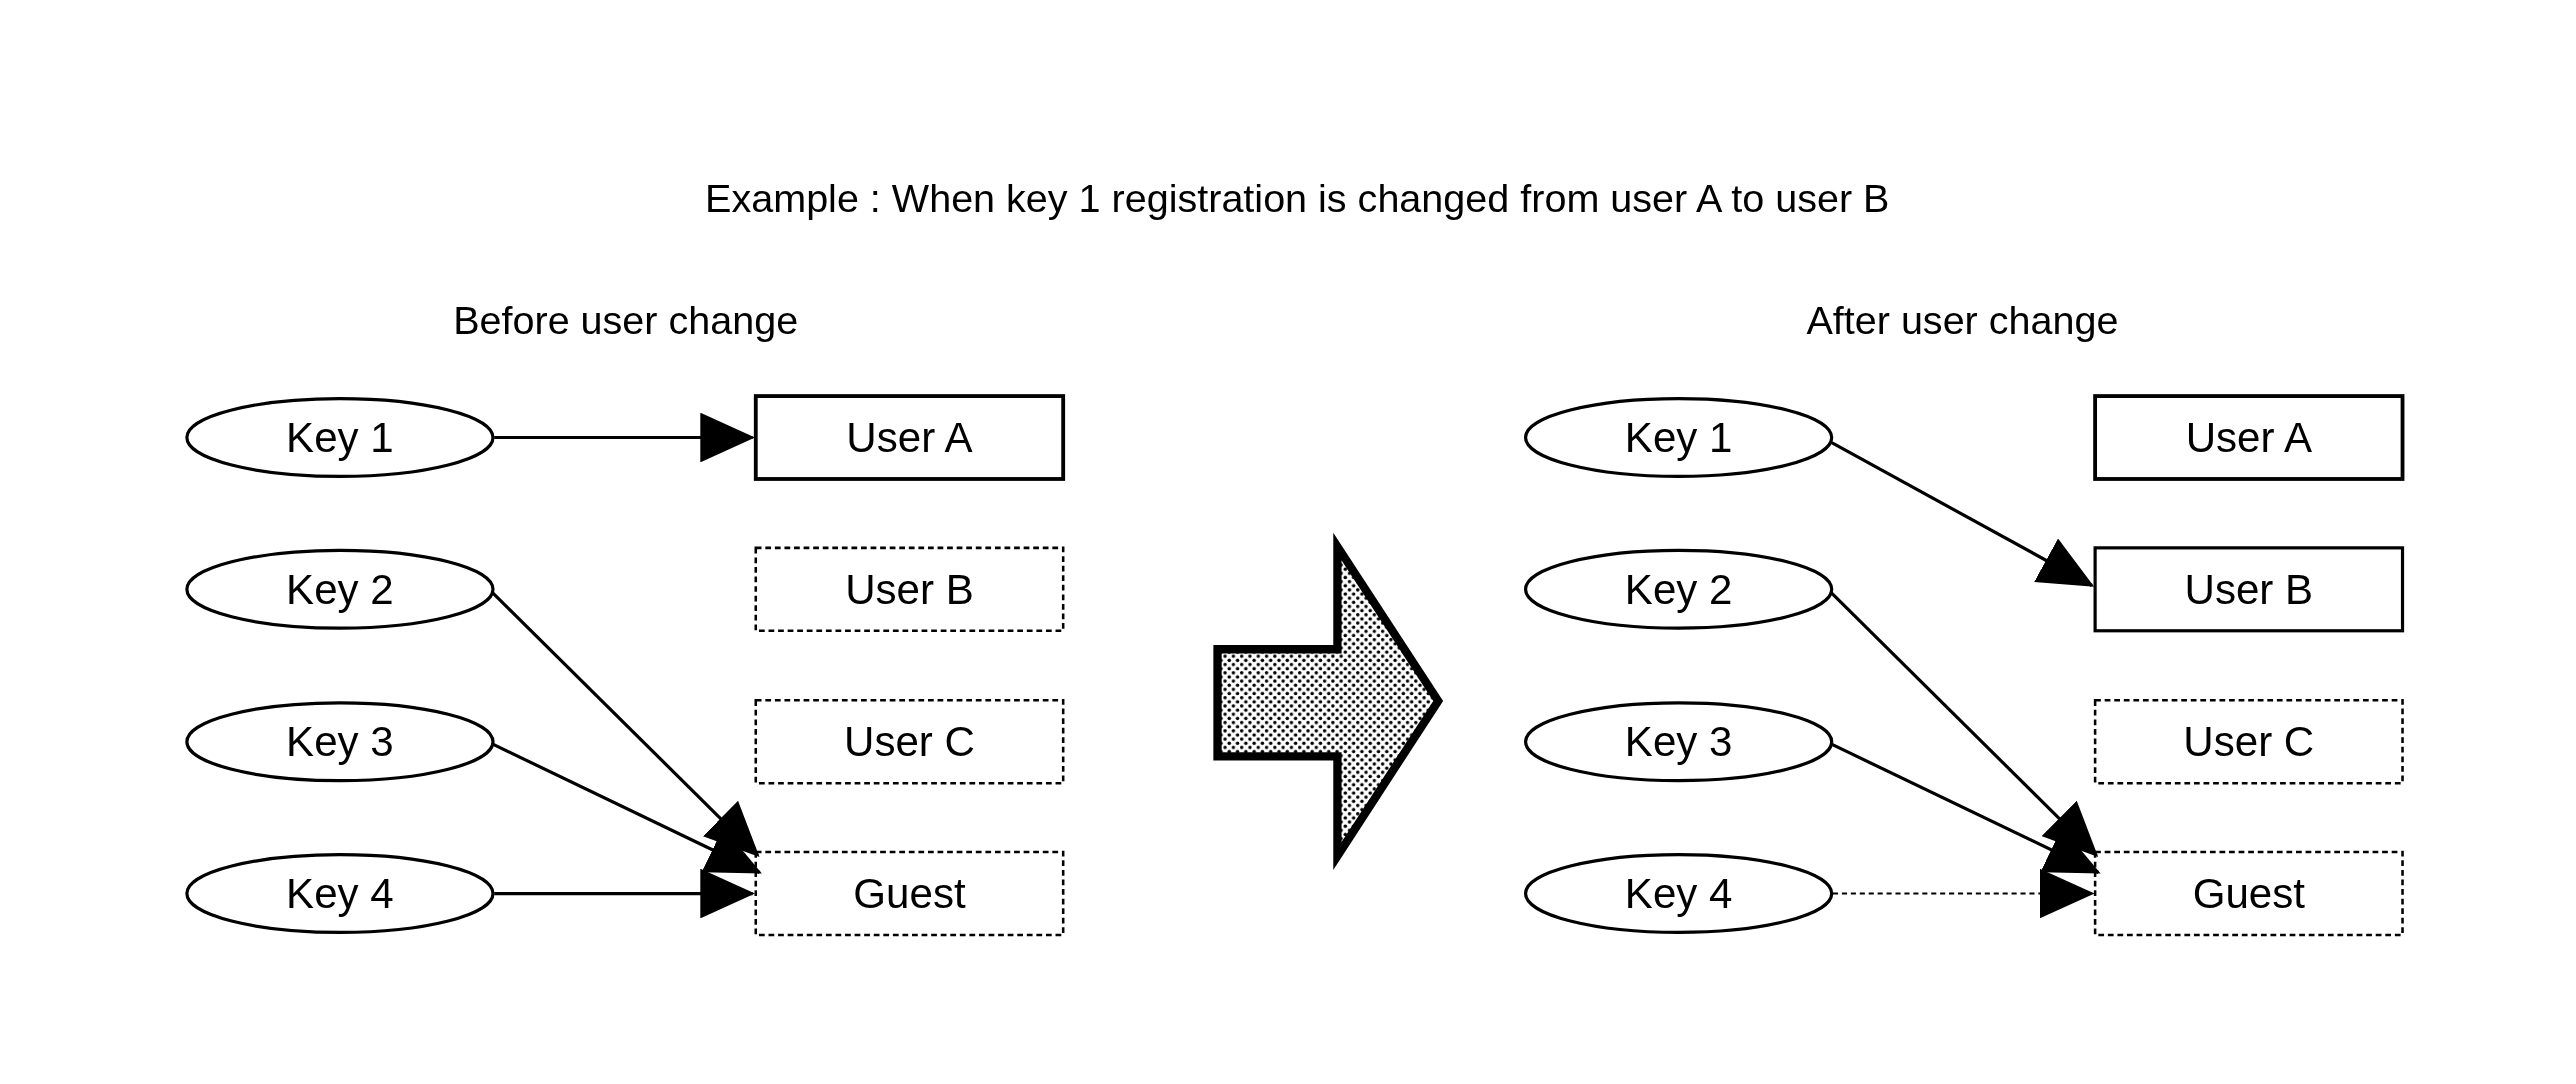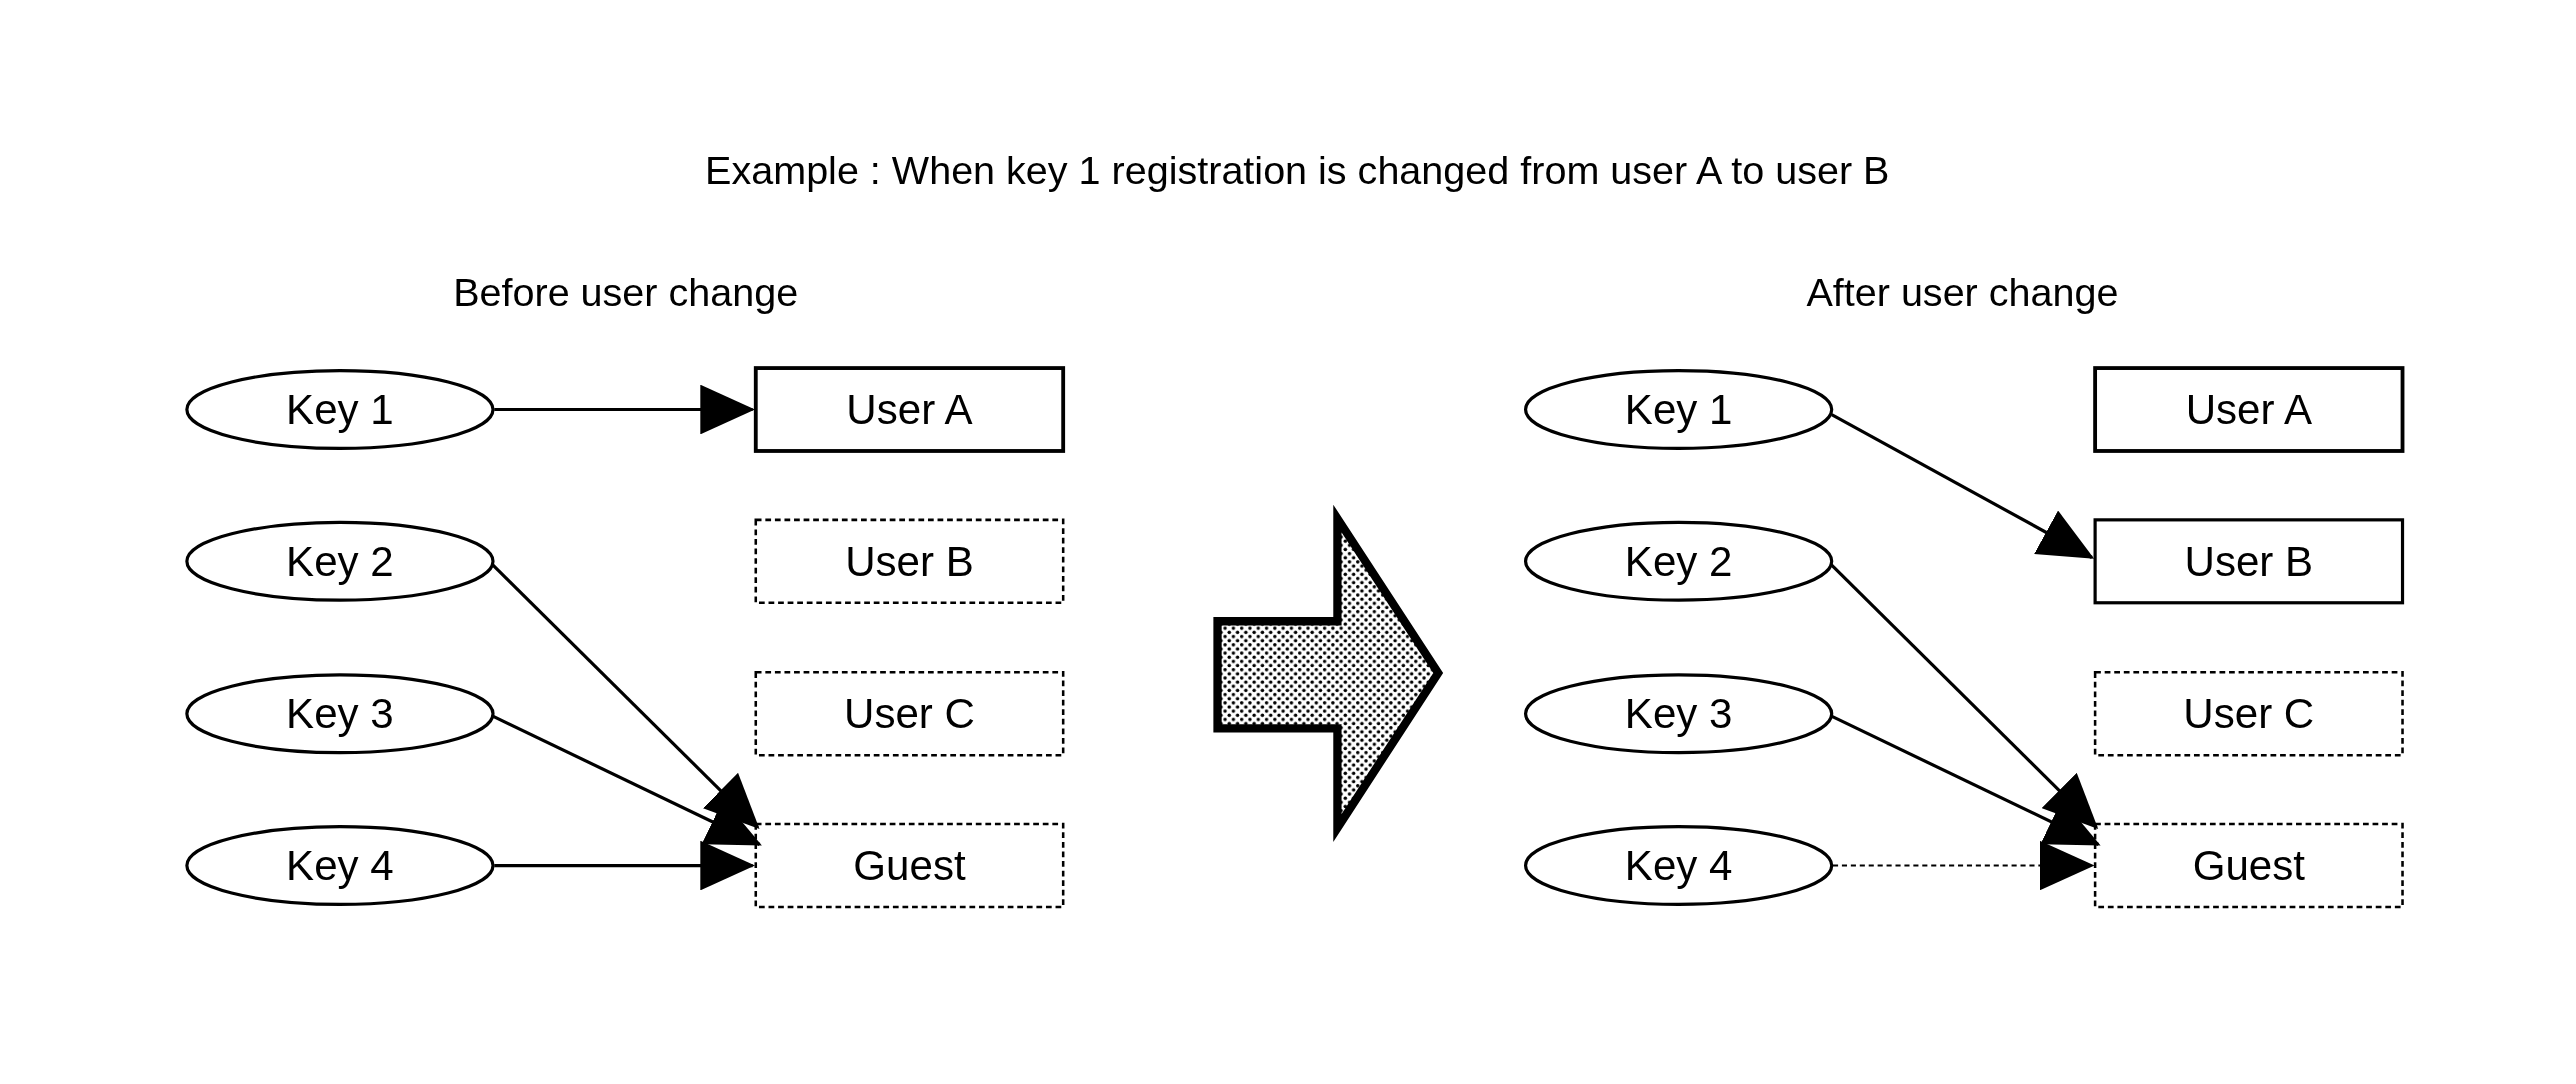--- a/index.html
+++ b/index.html
@@ -6,20 +6,21 @@
     margin: 0;
     padding: 0;
     background: #ffffff;
   }
   .stage {
     position: relative;
     width: 2576px;
     height: 1020px;
     background: #ffffff;
     overflow: hidden;
+    margin-top: 28px;
   }
   svg {
     display: block;
     width: 2576px;
     height: 1085px;
   }
   text {
     font-family: "Liberation Sans", "DejaVu Sans", sans-serif;
     fill: #000000;
   }

